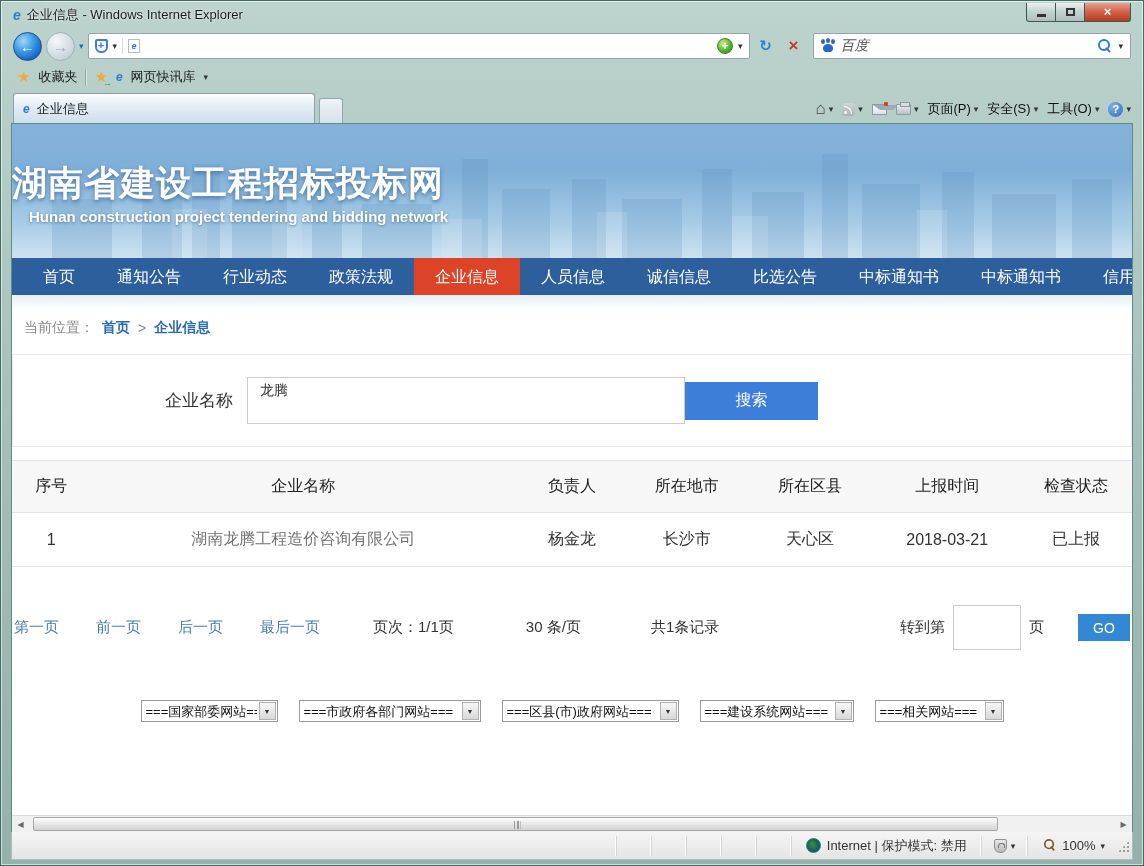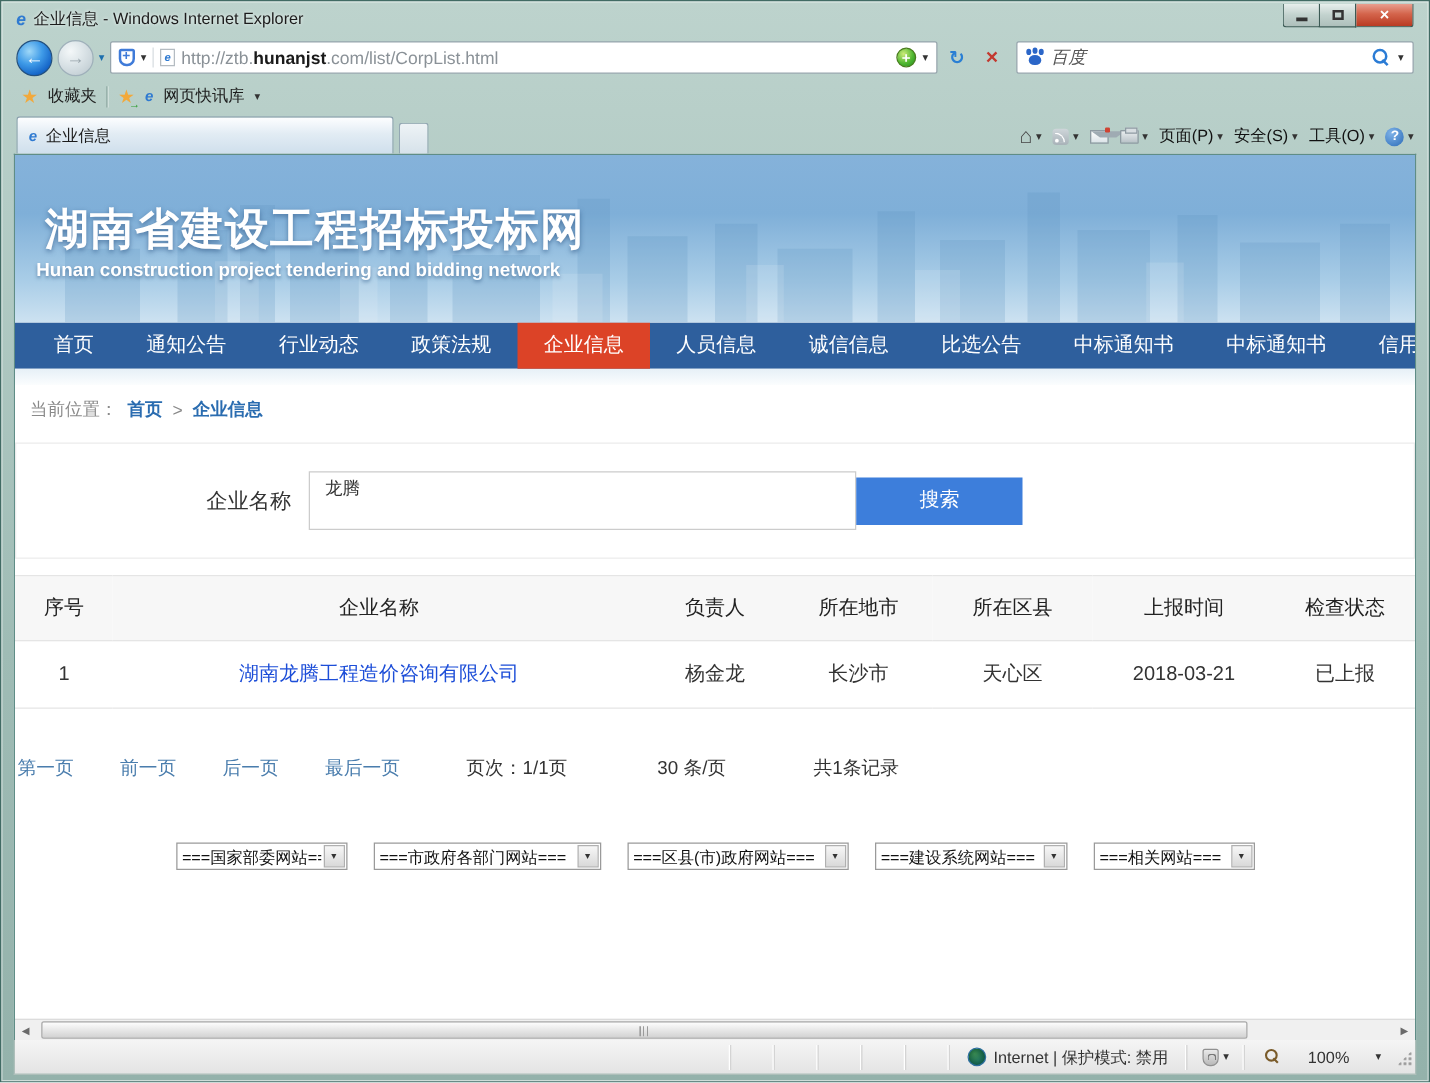--- a/index.html
+++ b/index.html
@@ -86,40 +86,40 @@
   .printer-glyph { width:15px; height:11px; background:linear-gradient(#e9edef,#b9c2c8); border:1px solid #8e9aa2; border-radius:1px; position:relative; }
   .printer-glyph::before { content:''; position:absolute; left:3px; top:-3px; width:8px; height:3px; background:#d7dde1; border:1px solid #8e9aa2; }
   .help-glyph { width:15px; height:15px; border-radius:50%; background:radial-gradient(circle at 35% 30%,#7fb2e8,#2b6cb8);
     color:#fff; font-size:11px; font-weight:bold; display:flex; align-items:center; justify-content:center; }
   
   .viewport { background:#fff; border:1px solid #5f8d86; border-bottom:none; height:709px; position:relative; overflow:hidden; }
   .page { height:692px; overflow:hidden; position:relative; }
   .banner { height:134px; position:relative; overflow:hidden;
     background:linear-gradient(180deg,#85b2da 0%,#7fafd8 35%,#a9cde7 75%,#cde2f1 100%); }
   .banner svg { position:absolute; bottom:0; left:0; }
-  .banner-title { position:absolute; left:24px; top:36px; font-size:35px; font-weight:bold; color:#fff;
+  .banner-title { position:absolute; left:0; top:36px; font-size:35px; font-weight:bold; color:#fff;
     letter-spacing:1px; text-shadow:0 2px 4px rgba(55,95,140,.75);text-align:right; }
   .banner-sub { position:absolute; left:17px; top:84px; font-size:15px; font-weight:bold; color:#fff;
     text-shadow:0 1px 3px rgba(55,95,140,.7); }
   .navbar { height:37px; display:flex; padding-left:10px; }
   .nav-item { padding:0 21px; line-height:37px; font-size:16px; color:#fff; white-space:nowrap; }
   .pale-strip { height:13px; background:linear-gradient(#e6f0f7,#fbfdfe); }
   .breadcrumb { height:40px; display:flex; align-items:center; gap:8px; padding-left:12px; font-size:14px; }
   .bc-label { color:#8a8a8a; }
   .bc-link { color:#2a6cb0; font-weight:bold; }
   .bc-sep { color:#888; }
   .search-panel { margin:6px 0 0; border:1px solid #ececec; height:93px; display:flex; align-items:center; padding-left:152px; }
   .sf-label { font-size:17px; color:#333; margin-right:14px; }
   .sf-input { width:438px; height:47px; border:1px solid #ccc; font-size:14px; color:#333; padding:5px 12px 24px; outline:none; }
   .sf-btn { width:133px; height:38px; border:none; color:#fff; font-size:16px; cursor:pointer; }
   .result-table { width:100%; border-collapse:collapse; margin-top:13px; }
   .result-table th { background:#f7f7f7; height:52px; font-size:16px; font-weight:normal; color:#222;
     border-top:1px solid #e5e5e5; border-bottom:1px solid #e5e5e5; text-align:center; }
   .result-table td { height:54px; font-size:16px; color:#333; text-align:center; border-bottom:1px solid #e5e5e5; }
-  .company-link { color:#1d4ed8; text-decoration:none; }
+  .company-link { color:#737373; text-decoration:none; }
   .col-no{width:7%}.col-co{width:38%}.col-pr{width:10%}.col-ci{width:10.5%}.col-di{width:11.5%}.col-da{width:13%}.col-st{width:10%}
   .pager { margin-top:38px; display:flex; align-items:center; font-size:15px; color:#333; padding:0 2px; }
   .pg-link { color:#4a7dad; text-decoration:none; margin-right:37px;font-family:Liberation Serif, serif; }
   .pg-info { margin-left:16px; }
   .pg-size { margin-left:72px; }
   .pg-total { margin-left:70px; }
   .pg-right { margin-left:auto; display:flex; align-items:center; }
   .goto-input { width:68px; height:45px; border:1px solid #ccc; margin:0 8px; font-size:14px; text-align:center; outline:none; }
   .go-btn { width:52px; height:27px; border:none; color:#fff; font-size:14px; margin-left:34px; cursor:pointer; }
   .footer-selects { margin-top:50px; display:flex; justify-content:center; gap:21px; }
@@ -145,21 +145,21 @@
   .sb-spacer { flex:1; }
   .sb-cell { height:20px; border-left:1px solid #d4d4d4; box-shadow:-1px 0 0 #fff; }
   .sb-tick { width:35px; }
   .sb-zone { display:flex; align-items:center; gap:6px; padding:0 14px; }
   .globe { width:15px; height:15px; border-radius:50%;
     background:radial-gradient(circle at 35% 30%,#bfe6f7,#4aa3dc 55%,#2277b4),radial-gradient(circle at 60% 70%,#67b26a,#2c7a3a); 
     background-blend-mode:multiply; border:1px solid #2d6f9e; }
   .sb-icons { display:flex; align-items:center; gap:4px; padding:0 12px; }
   .shield-grey { width:13px; height:14px; border-radius:2px 2px 6px 6px; background:linear-gradient(#e9e9e9,#b9b9b9); border:1px solid #909090; position:relative; }
   .shield-grey::after { content:''; position:absolute; left:3px; top:3px; width:5px; height:4px; border:1.5px solid #777; border-bottom:none; border-radius:3px 3px 0 0; }
-  .sb-zoom { display:flex; align-items:center; gap:21px; padding:0 12px 0 14px; }
+  .sb-zoom { display:flex; align-items:center; gap:5px; padding:0 12px 0 14px; }
   .mag.small { transform:scale(.85); }
   .mag.small::before { border-color:#7a5b2a; }
   .mag.small::after { background:#7a5b2a; }
   .grip-dots { width:13px; height:13px; margin:8px 2px 0 0; align-self:flex-start;
     background:radial-gradient(circle,#9a9a9a 1px,transparent 1.4px); background-size:4px 4px; background-position:bottom right;
     clip-path:polygon(100% 0,100% 100%,0 100%); }
 </style>
 </head>
 <body>
 
@@ -189,21 +189,20 @@
         <span>→</span>
       </div>
     <span class="mini-caret">▾</span>
     <div class="addr-field">
       <span class="shield-plus">+</span>
       <span class="caret-dn">▾</span>
       <span class="vdiv"></span>
       <span class="page-icon">
           <span class="ie-e">e</span>
         </span>
-      <span class="url"><span>http://ztb.</span><b>hunanjst</b><span>.com/list/CorpList.html</span></span>
       <span style="flex:1"></span>
       <span class="safety-360">+</span>
       <span class="caret-dn">▾</span>
     </div>
     <div class="tool-btn refresh">
         <span>↻</span>
       </div>
     <div class="tool-btn stop">
         <span>×</span>
       </div>
@@ -359,20 +358,26 @@
       </table>
 
       <div class="pager">
         <a href="#" class="pg-link">第一页</a>
         <a href="#" class="pg-link">前一页</a>
         <a href="#" class="pg-link">后一页</a>
         <a href="#" class="pg-link">最后一页</a>
         <span class="pg-info">页次：1/1页</span>
         <span class="pg-size">30 条/页</span>
         <span class="pg-total">共1条记录</span>
+        <span class="pg-right">
+          <span>转到第</span>
+          <input class="goto-input" type="text" value="" style="">
+          <span>页</span>
+          <button class="go-btn" style="background:#3388d4">GO</button>
+        </span>
       </div>
 
       <div class="footer-selects">
         <span class="sel-wrap w1"><select class="footer-select"><option>===国家部委网站===</option></select><span class="sel-arrow">▼</span></span>
         <span class="sel-wrap w2"><select class="footer-select"><option>===市政府各部门网站===</option></select><span class="sel-arrow">▼</span></span>
         <span class="sel-wrap w3"><select class="footer-select"><option>===区县(市)政府网站===</option></select><span class="sel-arrow">▼</span></span>
         <span class="sel-wrap w4"><select class="footer-select"><option>===建设系统网站===</option></select><span class="sel-arrow">▼</span></span>
         <span class="sel-wrap w5"><select class="footer-select"><option>===相关网站===</option></select><span class="sel-arrow">▼</span></span>
       </div>
     </div>

